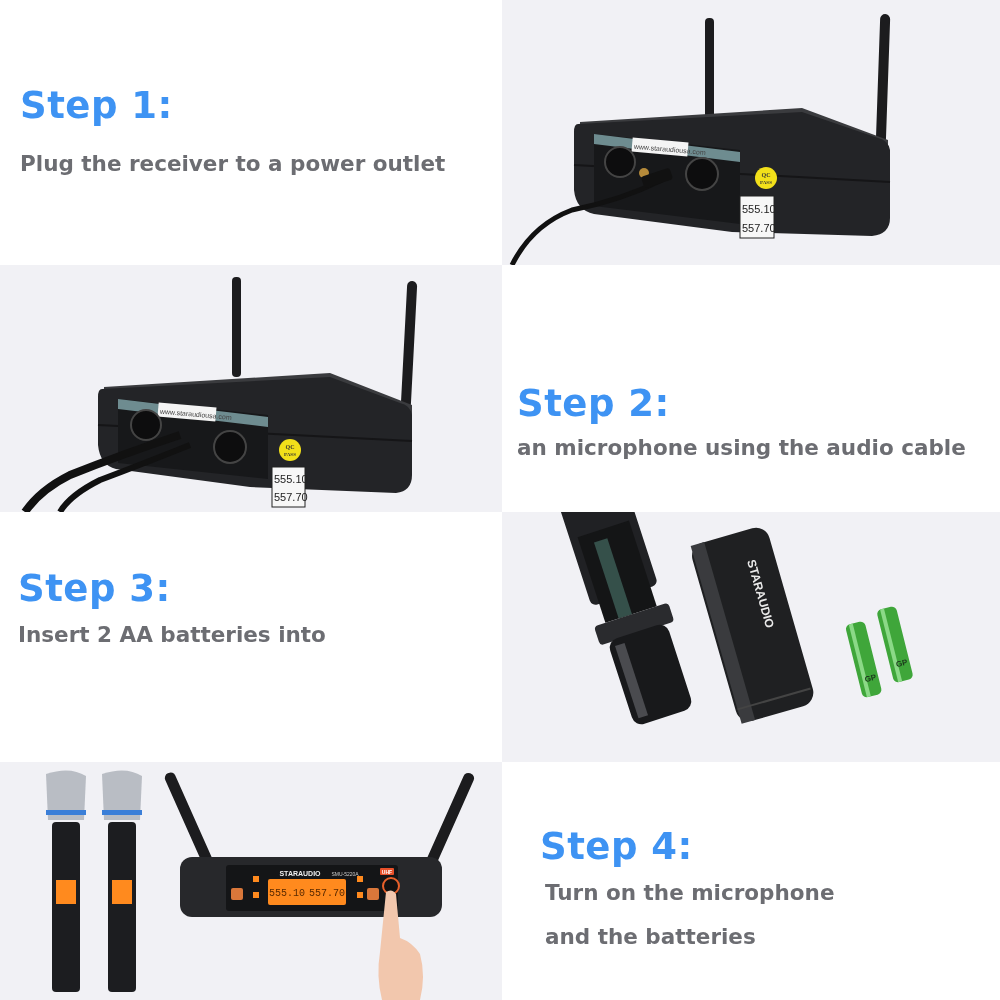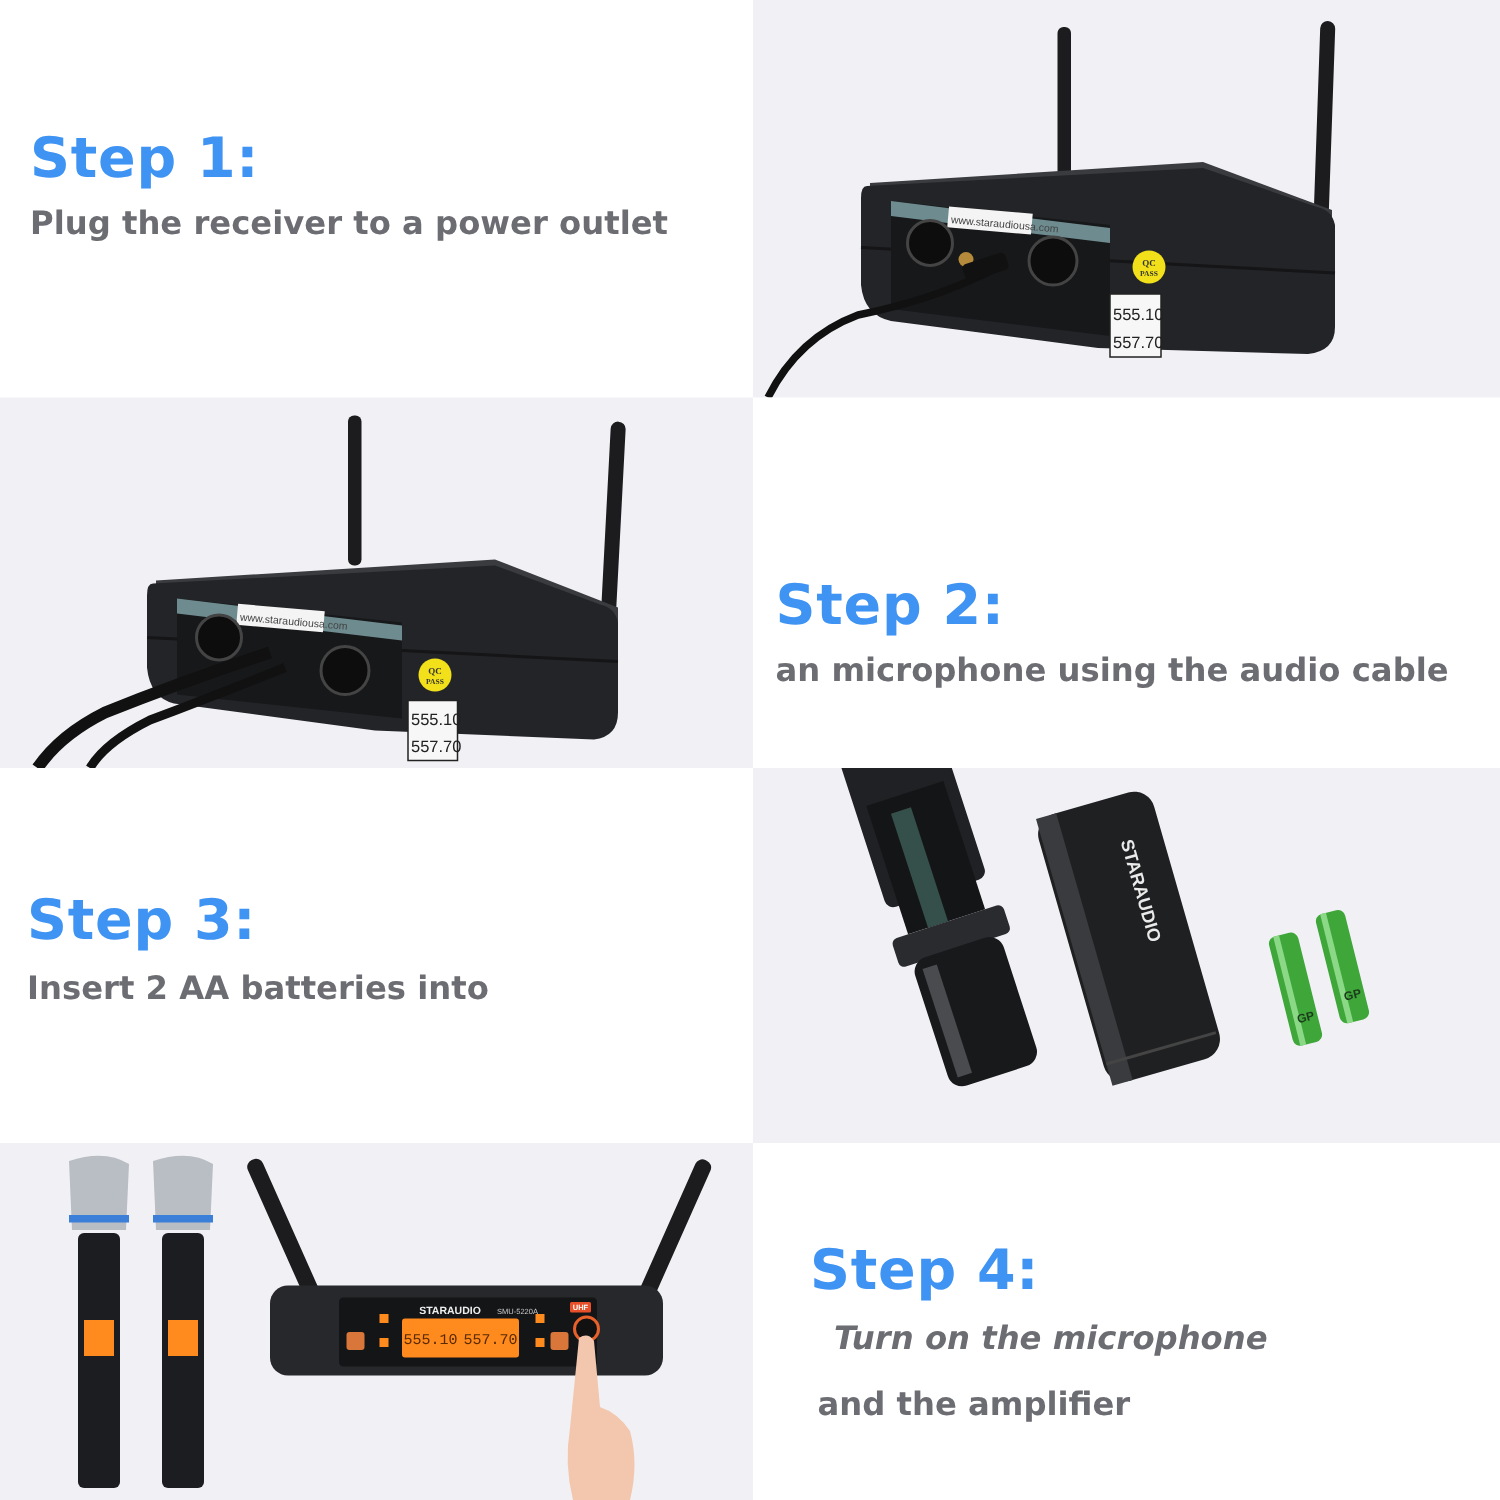--- a/index.html
+++ b/index.html
@@ -10,21 +10,21 @@
   .step-title{color:#3e93f3;font-weight:bold;font-size:37px;letter-spacing:0.5px;line-height:44px;margin:0;}
   .step-line{color:#6c6d72;font-weight:bold;font-size:21.5px;line-height:44px;margin:0;white-space:nowrap;}
   svg{display:block;}
 </style>
 </head>
 <body>
 
 <section class="row" style="top:0;height:284px;">
   <div class="text" style="left:20px;top:84px;">
     <h2 class="step-title">Step 1:</h2>
-    <p class="step-line" style="margin-top:2px;line-height:40px;text-align:right;">Plug the receiver to a power outlet</p>
+    <p class="step-line" style="margin-top:16px;line-height:40px;text-align:right;">Plug the receiver to a power outlet</p>
   </div>
   <div class="photo" style="left:502px;top:0;width:498px;height:265px;">
     <svg width="498" height="265" viewBox="0 0 498 265">
 
       <rect x="203" y="18" width="9" height="100" rx="4" fill="#1c1c1e"></rect>
       <rect x="376" y="14" width="10" height="130" rx="5" fill="#1c1c1e" transform="rotate(2 381 80)"></rect>
 
       <path d="M78 122 L300 108 L386 140 L386 150 L78 132 Z" fill="#3a3b3e"></path>
 
       <path d="M76 124 Q72 124 72 132 L72 190 Q74 210 92 214 L230 232 L370 236 Q388 234 388 218 L388 150 Q386 140 376 138 L300 112 Z" fill="#232427"></path>
@@ -76,21 +76,21 @@
       <text x="274" y="236" font-size="11" fill="#222" font-family="Liberation Sans, sans-serif">557.70</text>
     </svg>
   </div>
   <div class="text" style="left:517px;top:73px;margin-top:44px;">
     <h2 class="step-title">Step 2:</h2>
     <p class="step-line">an microphone using the audio cable</p>
   </div>
 </section>
 
 <section class="row" style="top:512px;height:250px;">
-  <div class="text" style="left:18px;top:80px;">
+  <div class="text" style="left:18px;top:55px;">
     <h2 class="step-title">Step 3:</h2>
     <p class="step-line" style="margin-top:2px;">Insert 2 AA batteries into</p>
   </div>
   <div class="photo" style="left:502px;top:0;width:498px;height:250px;">
     <svg width="498" height="250" viewBox="0 0 498 250">
 
       <g transform="rotate(-18 140 120)">
         <rect x="100" y="-40" width="70" height="120" rx="6" fill="#202124"></rect>
         <rect x="108" y="10" width="54" height="90" fill="#141516"></rect>
         <rect x="122" y="20" width="14" height="80" fill="#35504a"></rect>
@@ -153,16 +153,16 @@
       <rect x="367" y="126" width="12" height="12" rx="2" fill="#d9773a"></rect>
       <rect x="380" y="106" width="14" height="7" rx="1" fill="#e8502a"></rect>
       <text x="387" y="111.5" font-size="5" fill="#fff" font-weight="bold" text-anchor="middle" font-family="Liberation Sans, sans-serif">UHF</text>
       <circle cx="391" cy="124" r="8" fill="#111" stroke="#e8602a" stroke-width="2"></circle>
 
       <path d="M386 130 Q392 126 396 132 L400 176 Q412 180 420 192 Q426 214 420 238 L382 238 Q376 214 380 190 Z" fill="#f2c7ad"></path>
     </svg>
   </div>
   <div class="text" style="left:540px;top:63px;">
     <h2 class="step-title">Step 4:</h2>
-    <p class="step-line" style="margin-top:2px;margin-left:16px;font-style:italic;">Turn on the microphone</p>
-    <p class="step-line" style="margin-left:5px;">and the amplifier</p>
+    <p class="step-line" style="margin-top:2px;margin-left:5px;">Turn on the microphone</p>
+    <p class="step-line" style="margin-left:5px;">and the batteries</p>
   </div>
 </section>
 
 </body></html>

